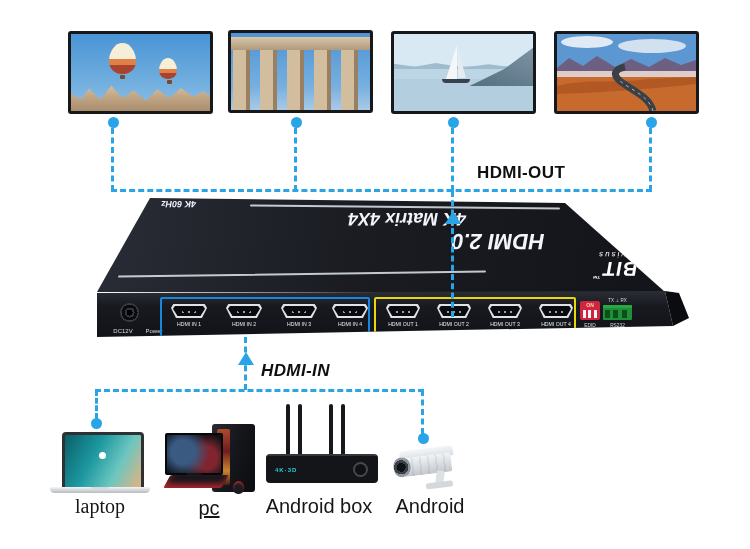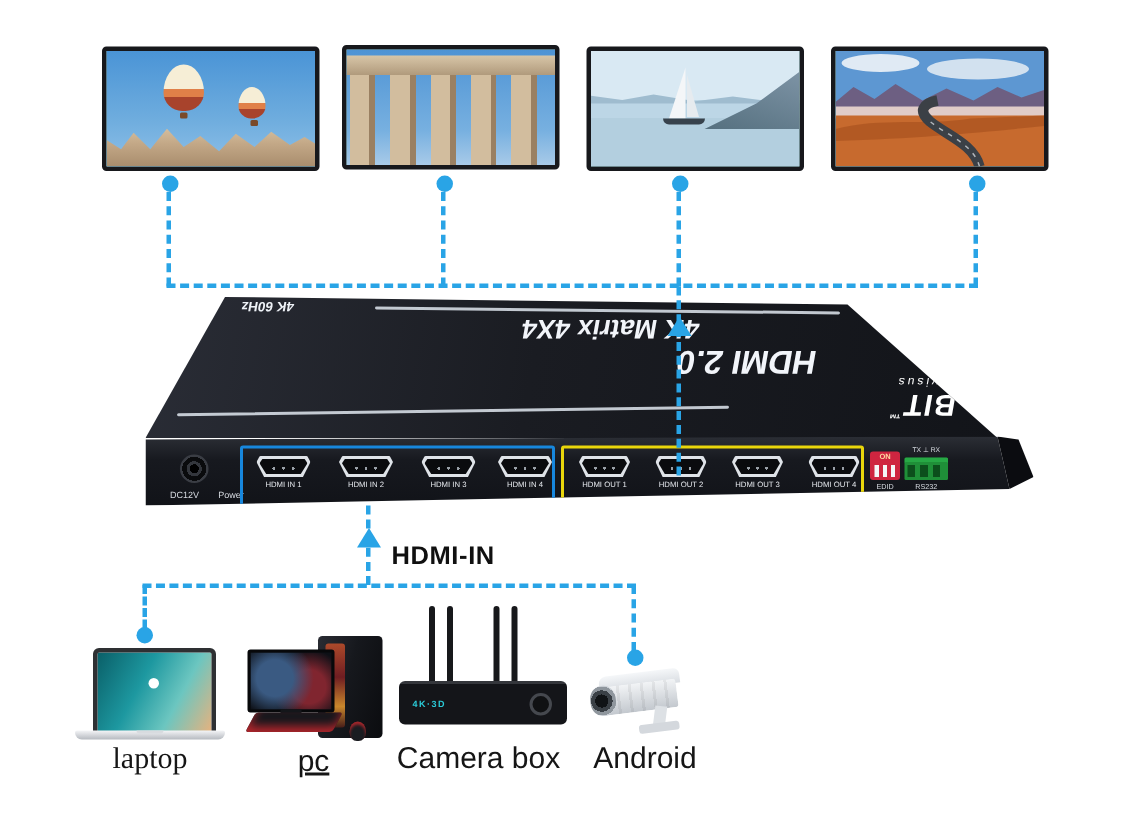--- a/index.html
+++ b/index.html
@@ -227,24 +227,25 @@
   <div class="dot" style="left:291px;top:117px;"></div>
   <div class="dot" style="left:448px;top:117px;"></div>
   <div class="dot" style="left:646px;top:117px;"></div>
   <div class="vd" style="left:111px;top:128px;height:63px;"></div>
   <div class="vd" style="left:294px;top:128px;height:63px;"></div>
   <div class="vd" style="left:451px;top:128px;height:63px;"></div>
   <div class="vd" style="left:649px;top:128px;height:63px;"></div>
   <div class="hd" style="left:111px;top:189px;width:541px;"></div>
   <div class="vd" style="left:451px;top:191px;height:126px;"></div>
   <div class="arr-up" style="left:445px;top:211px;"></div>
+  <div class="conn-label" style="left:477px;top:163px;">HDMI-OUT</div>
 
   <div class="vd" style="left:244px;top:337px;height:53px;"></div>
   <div class="arr-up" style="left:238px;top:352px;"></div>
-  <div class="conn-label" style="left:261px;top:361px;">HDMI-IN</div>
+  <div class="conn-label" style="left:261px;top:361px;font-style:italic;">HDMI-IN</div>
   <div class="hd" style="left:95px;top:389px;width:329px;"></div>
   <div class="vd" style="left:95px;top:390px;height:29px;"></div>
   <div class="vd" style="left:421px;top:390px;height:44px;"></div>
   <div class="dot" style="left:91px;top:418px;"></div>
   <div class="dot" style="left:418px;top:433px;"></div>
 
   <div class="gfx" style="left:50px;top:432px;width:100px;height:62px;">
     <div class="lap-screen"></div>
     <div class="lap-base"></div>
   </div>
@@ -261,21 +262,21 @@
   <div class="gfx" style="left:263px;top:404px;width:118px;height:86px;">
     <div class="ant" style="left:23px;"></div>
     <div class="ant" style="left:35px;"></div>
     <div class="ant" style="left:66px;"></div>
     <div class="ant" style="left:78px;"></div>
     <div class="ab-body">
       <div class="ab-badge">4K·3D</div>
       <div class="ab-knob"></div>
     </div>
   </div>
-  <div class="src-label" style="left:255px;top:495px;width:128px;">Camera box</div>
+  <div class="src-label" style="left:255px;top:495px;width:128px;">Android box</div>
 
   <div class="gfx" style="left:393px;top:443px;width:72px;height:52px;">
     <div class="cam-rot">
       <div class="cam-shield"></div>
       <div class="cam-body"></div>
       <div class="cam-lens"></div>
       <div class="cam-arm"></div>
       <div class="cam-base"></div>
     </div>
   </div>

